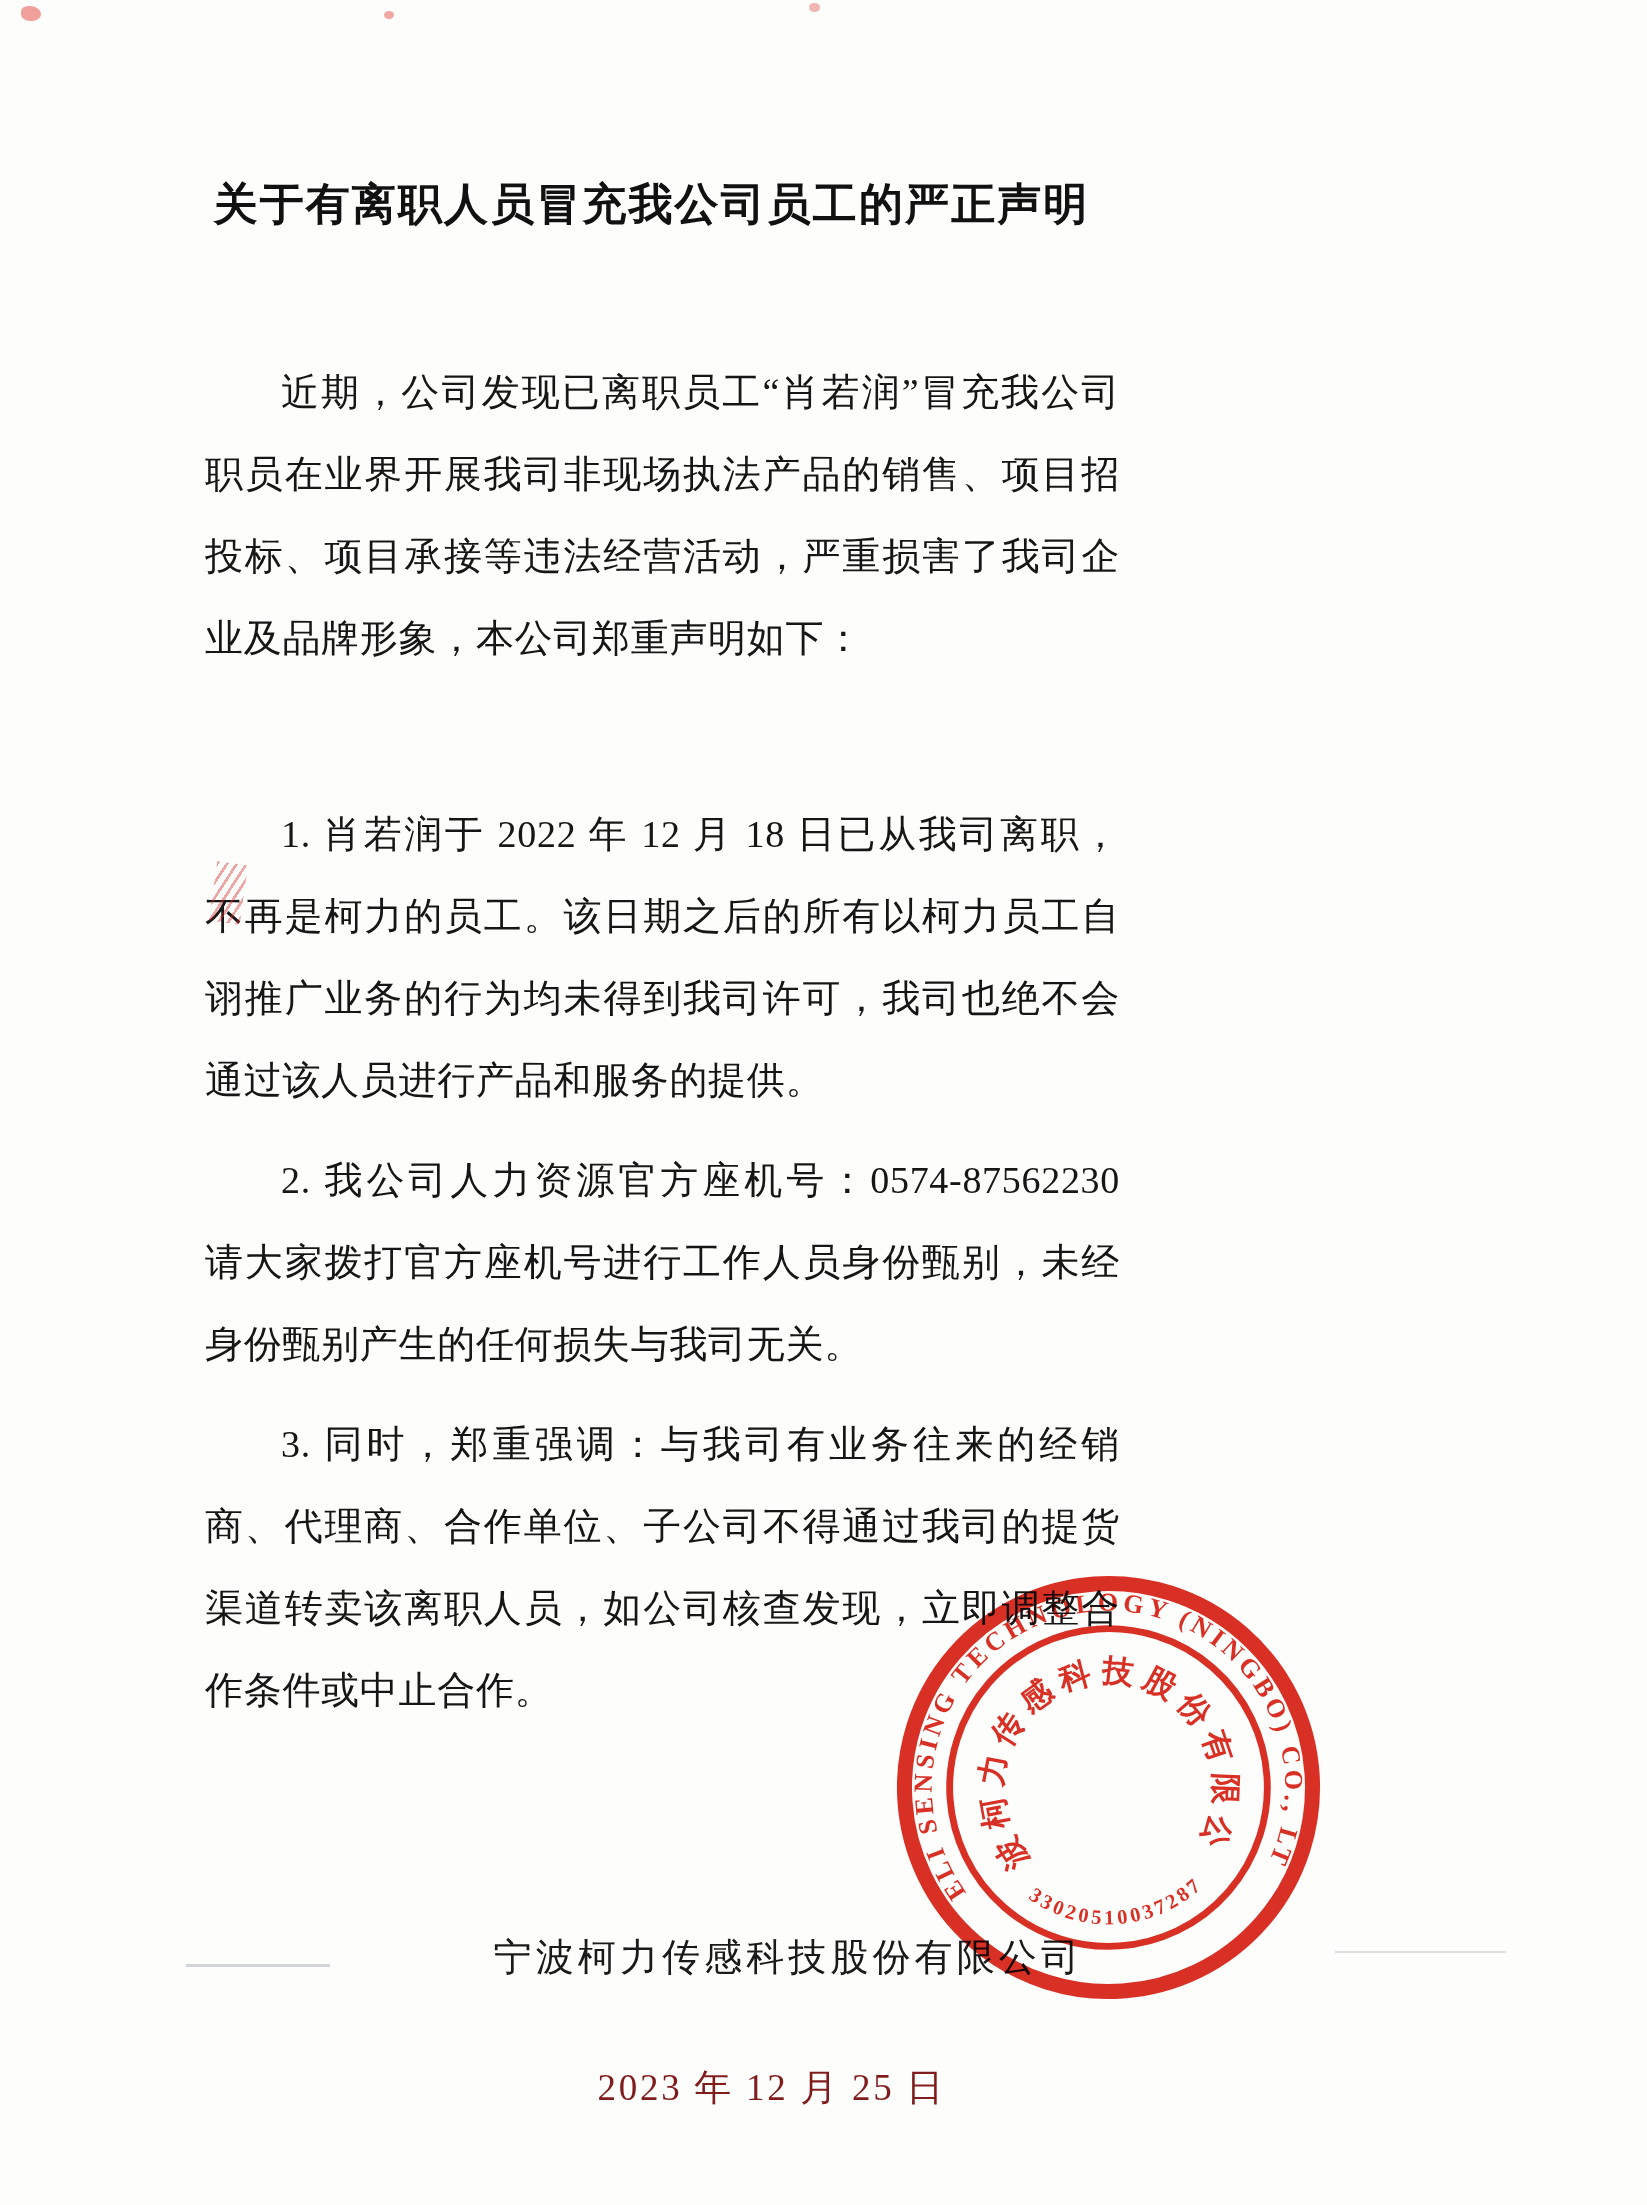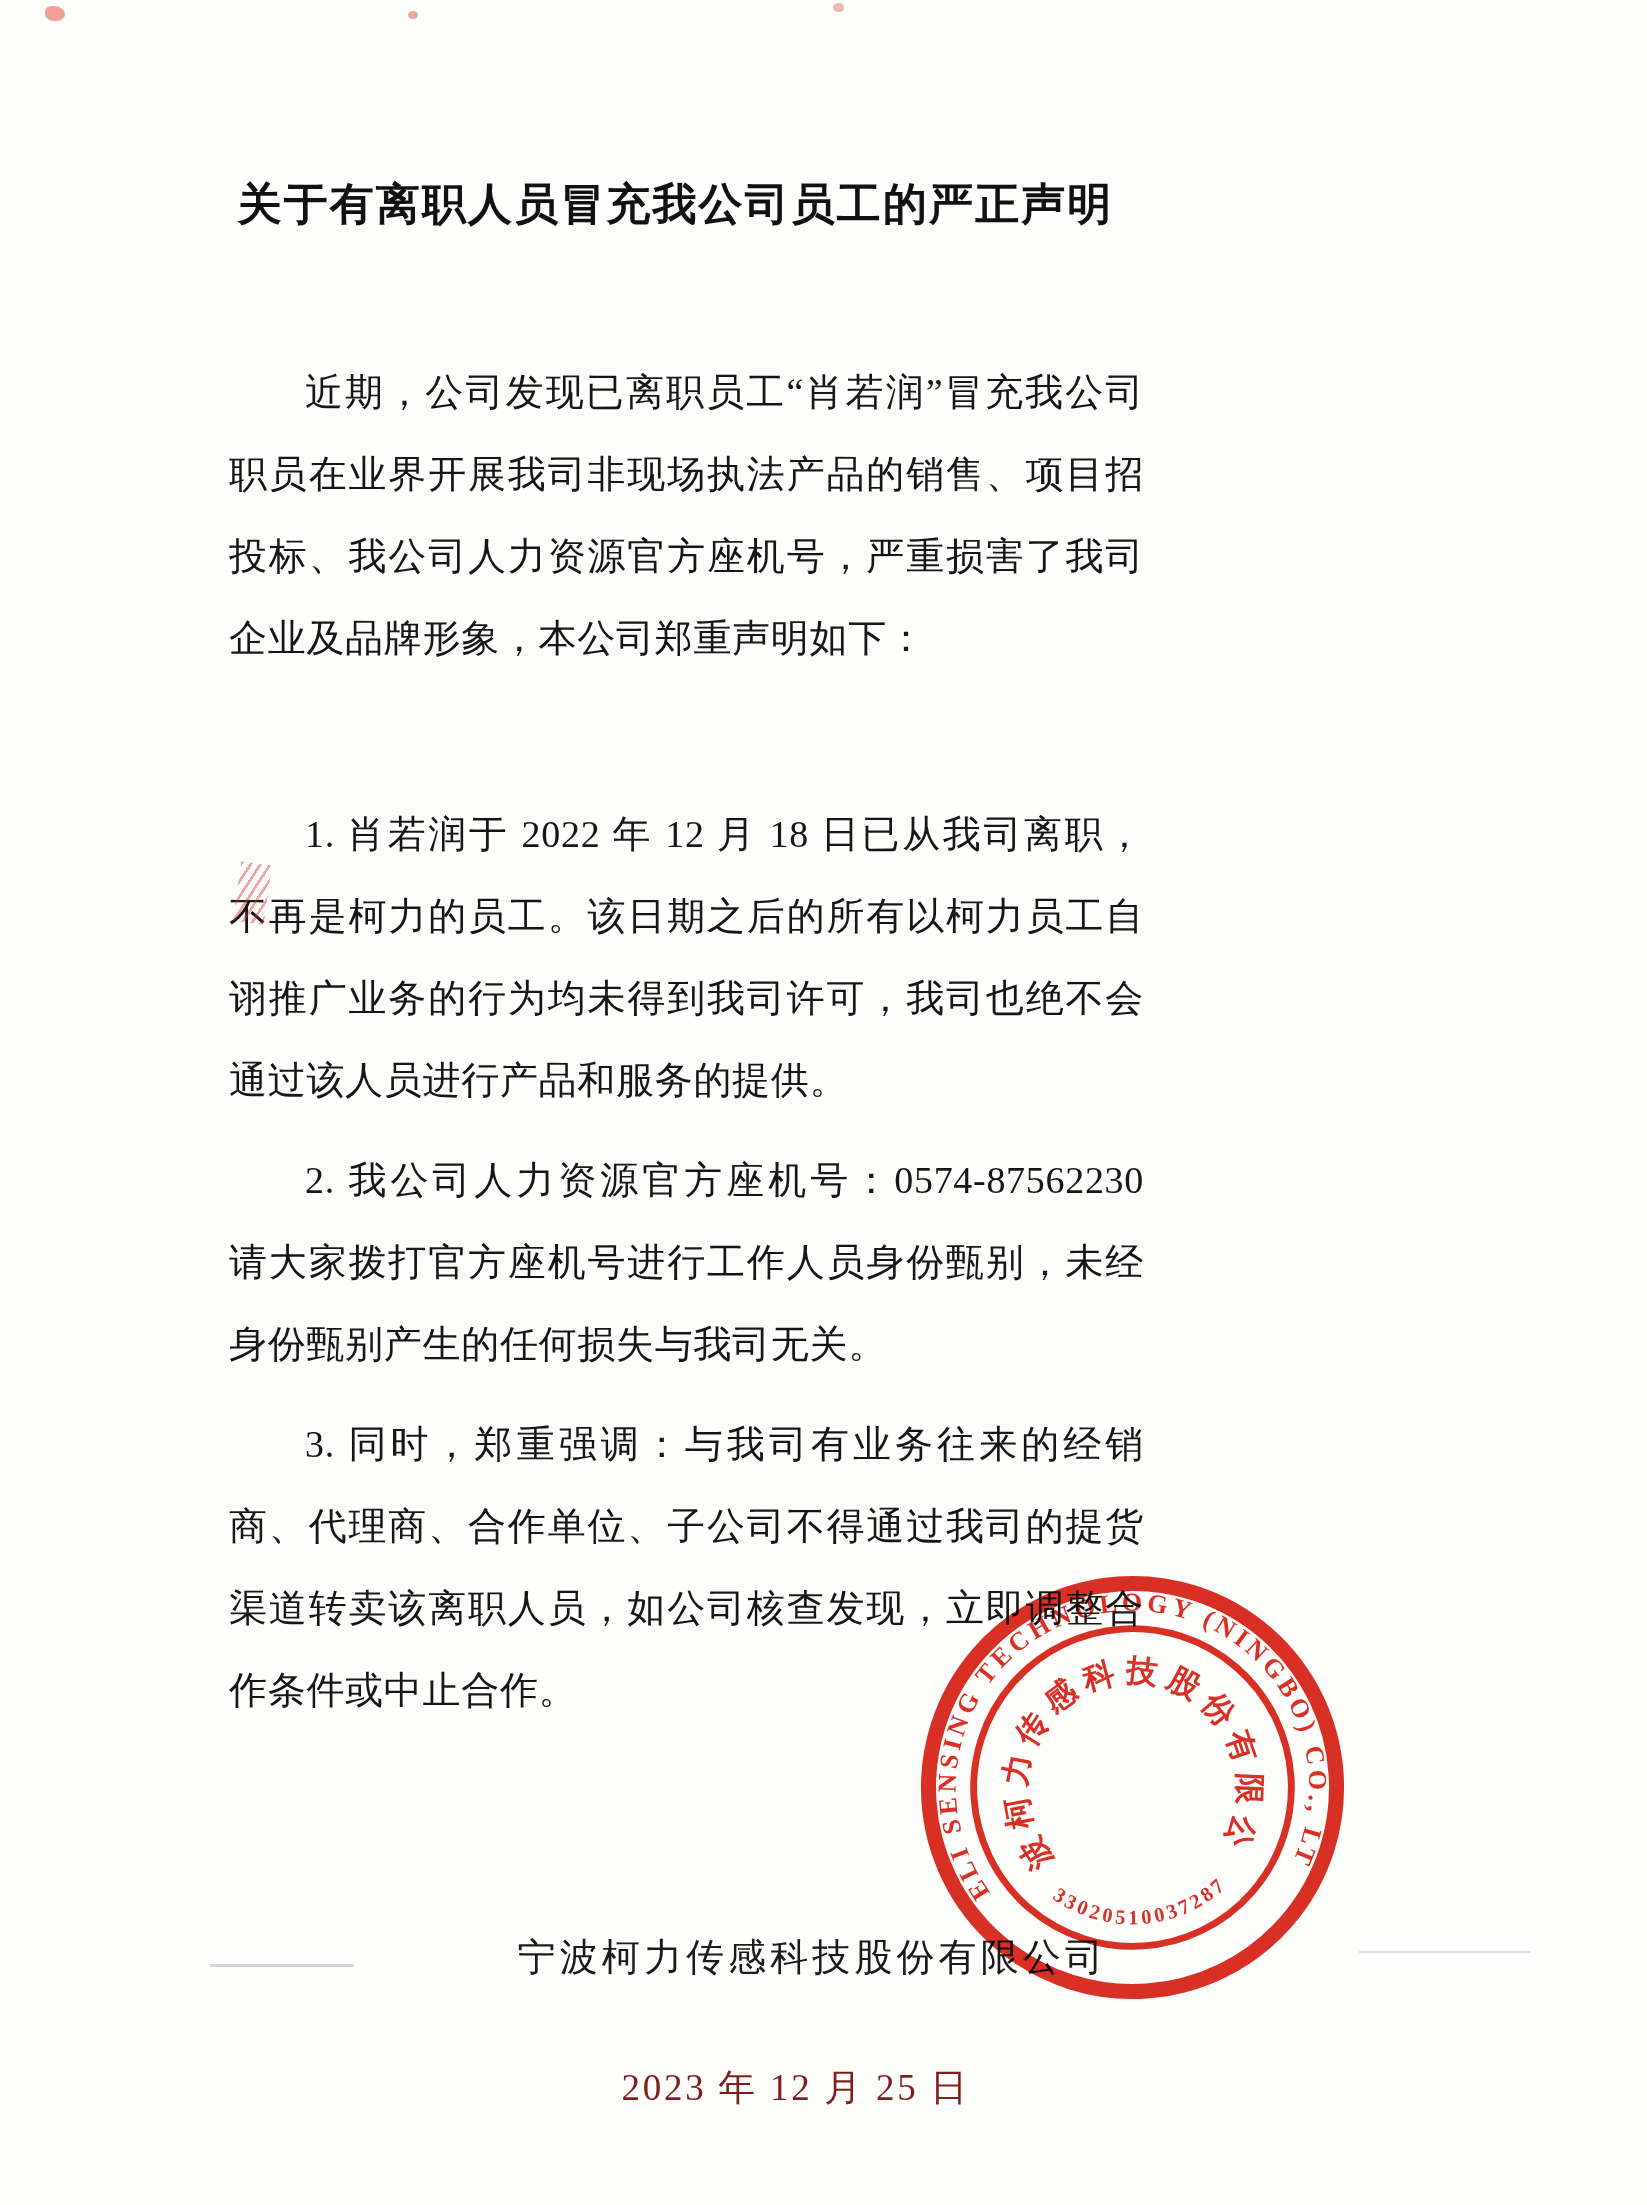--- a/index.html
+++ b/index.html
@@ -10,21 +10,20 @@
     background: #fdfdfc;
     overflow: hidden;
     position: relative;
     font-family: "Liberation Serif", serif;
     color: #141414;
   }
   .page {
     position: relative;
     width: 1303px;
     height: 2205px;
-    margin-left: 24px;
   }
   .doc-title {
     margin: 0;
     padding-top: 172px;
     text-align: center;
     font-family: "Liberation Sans", sans-serif;
     font-weight: 900;
     font-size: 44px;
     letter-spacing: 2.1px;
     line-height: 64px;
@@ -104,21 +103,21 @@
   .gray-line-2 { left: 1335px; top: 1951px; width: 171px; height: 2.1px; background: #cfd3d8; opacity: .7; }
 </style>
 </head>
 <body>
 
 <div class="page">
 
   <h1 class="doc-title">关于有离职人员冒充我公司员工的严正声明</h1>
 
   <div class="body-text">
-    <p class="para-intro">近期，公司发现已离职员工“肖若润”冒充我公司职员在业界开展我司非现场执法产品的销售、项目招投标、我公司人力资源官方座机号，严重损害了我司企业及品牌形象，本公司郑重声明如下：</p>
+    <p class="para-intro">近期，公司发现已离职员工“肖若润”冒充我公司职员在业界开展我司非现场执法产品的销售、项目招投标、项目承接等违法经营活动，严重损害了我司企业及品牌形象，本公司郑重声明如下：</p>
     <p class="para-item1">1.  肖若润于 2022 年 12 月 18 日已从我司离职，不再是柯力的员工。该日期之后的所有以柯力员工自诩推广业务的行为均未得到我司许可，我司也绝不会通过该人员进行产品和服务的提供。</p>
     <p class="para-item2">2.  我公司人力资源官方座机号：0574-87562230 请大家拨打官方座机号进行工作人员身份甄别，未经身份甄别产生的任何损失与我司无关。</p>
     <p class="para-item3">3.  同时，郑重强调：与我司有业务往来的经销商、代理商、合作单位、子公司不得通过我司的提货渠道转卖该离职人员，如公司核查发现，立即调整合作条件或中止合作。</p>
   </div>
 
   <div class="signature-block">
     <p class="signature-company">宁波柯力传感科技股份有限公司</p>
     <p class="signature-date">2023 年 12 月 25 日</p>
   </div>
 

